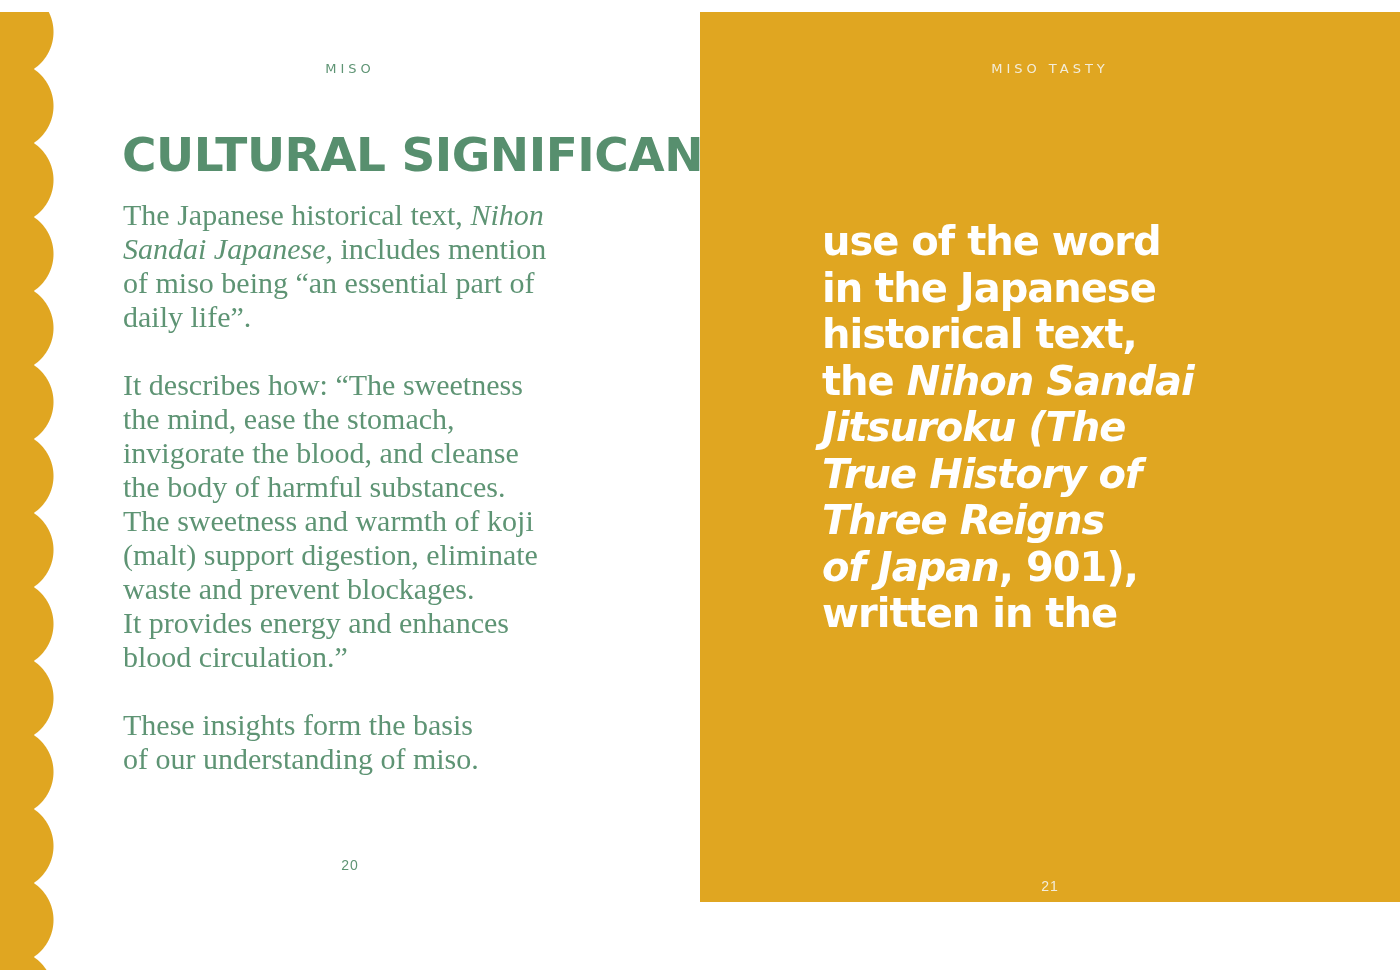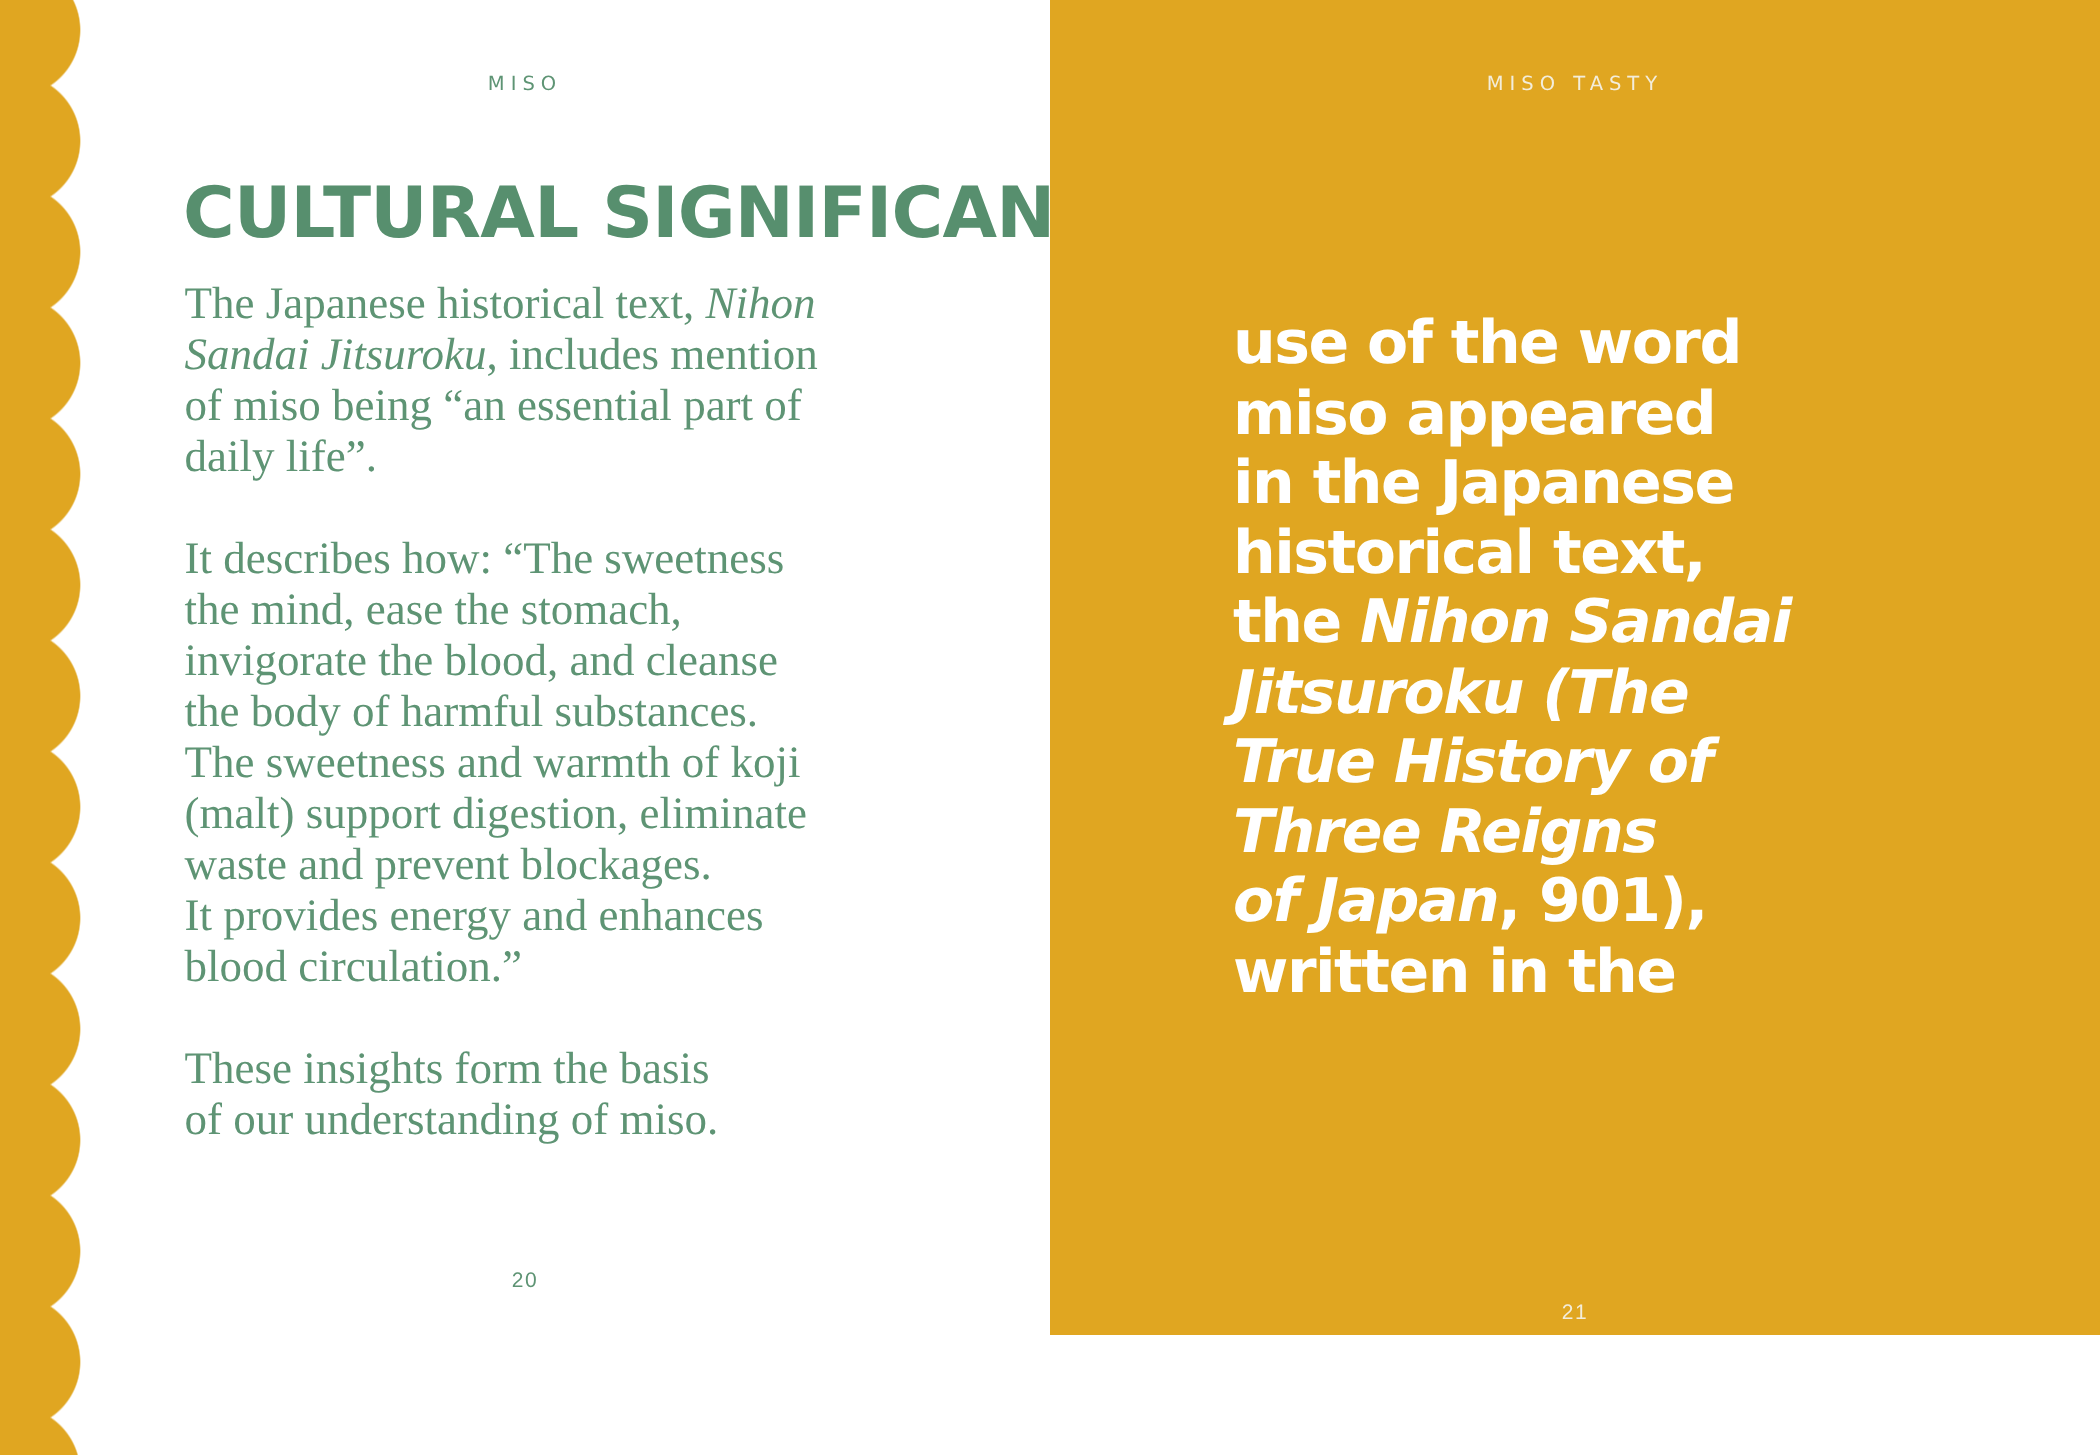--- a/index.html
+++ b/index.html
@@ -8,21 +8,21 @@
     --green-dark: #578F6E;
     --cream: #F3EDDB;
     --white: #FFFFFF;
   }
   * { margin: 0; padding: 0; box-sizing: border-box; }
   html, body { width: 1400px; height: 970px; overflow: hidden; }
   body { font-family: "Liberation Serif", serif; background: var(--white); position: relative; }
 
   .spread { position: absolute; left: 0; top: 0; width: 1400px; height: 970px; }
 
-  .page { position: absolute; top: 0; height: 890px; width: 700px; }
+  .page { position: absolute; top: 12px; height: 890px; width: 700px; }
   .page-left  { left: 0; background: var(--white); }
   .page-right { left: 700px; background: var(--yellow); }
 
   
   .scallop-edge {
     position: absolute; left: 0; top: 0; width: 54px; height: 970px;
     background-image:
       linear-gradient(var(--yellow), var(--yellow)),
       radial-gradient(circle at 9px 37px, var(--yellow) 44px, rgba(0,0,0,0) 45px);
     background-size: 33px 100%, 54px 74px;
@@ -79,21 +79,21 @@
 
 <div class="spread">
 
   <section class="page page-left">
     <div class="scallop-edge"></div>
     <div class="running-head left">MISO</div>
     <h1 class="heading">CULTURAL SIGNIFICANCE</h1>
     <div class="body-copy">
         <p>
           <span class="line"><span>The Japanese historical text, </span><span class="it">Nihon</span></span>
-          <span class="line"><span class="it">Sandai Jitsuroku</span><span>, includes mention</span></span>
+          <span class="line"><span class="it">Sandai Japanese</span><span>, includes mention</span></span>
           <span class="line"><span>of miso being “an essential part of</span></span>
           <span class="line"><span>daily life”.</span></span>
         </p>
         <p>
           <span class="line"><span>It describes how: “The sweetness</span></span>
           <span class="line"><span>the mind, ease the stomach,</span></span>
           <span class="line"><span>invigorate the blood, and cleanse</span></span>
           <span class="line"><span>the body of harmful substances.</span></span>
           <span class="line"><span>The sweetness and warmth of koji</span></span>
           <span class="line"><span>(malt) support digestion, eliminate</span></span>
@@ -107,21 +107,20 @@
         </p>
       </div>
     <div class="folio left-folio">20</div>
   </section>
 
   <section class="page page-right">
     <div class="running-head right">MISO TASTY</div>
     <div class="pull-quote">
         <p>
           <span class="line"><span>use of the word</span></span>
-          <span class="line"><span>miso appeared</span></span>
           <span class="line"><span>in the Japanese</span></span>
           <span class="line"><span>historical text,</span></span>
           <span class="line"><span>the </span><span class="it">Nihon Sandai</span></span>
           <span class="line"><span class="it">Jitsuroku (The</span></span>
           <span class="line"><span class="it">True History of</span></span>
           <span class="line"><span class="it">Three Reigns</span></span>
           <span class="line"><span class="it">of Japan</span><span>, 901),</span></span>
           <span class="line"><span>written in the</span></span>
         </p>
       </div>

